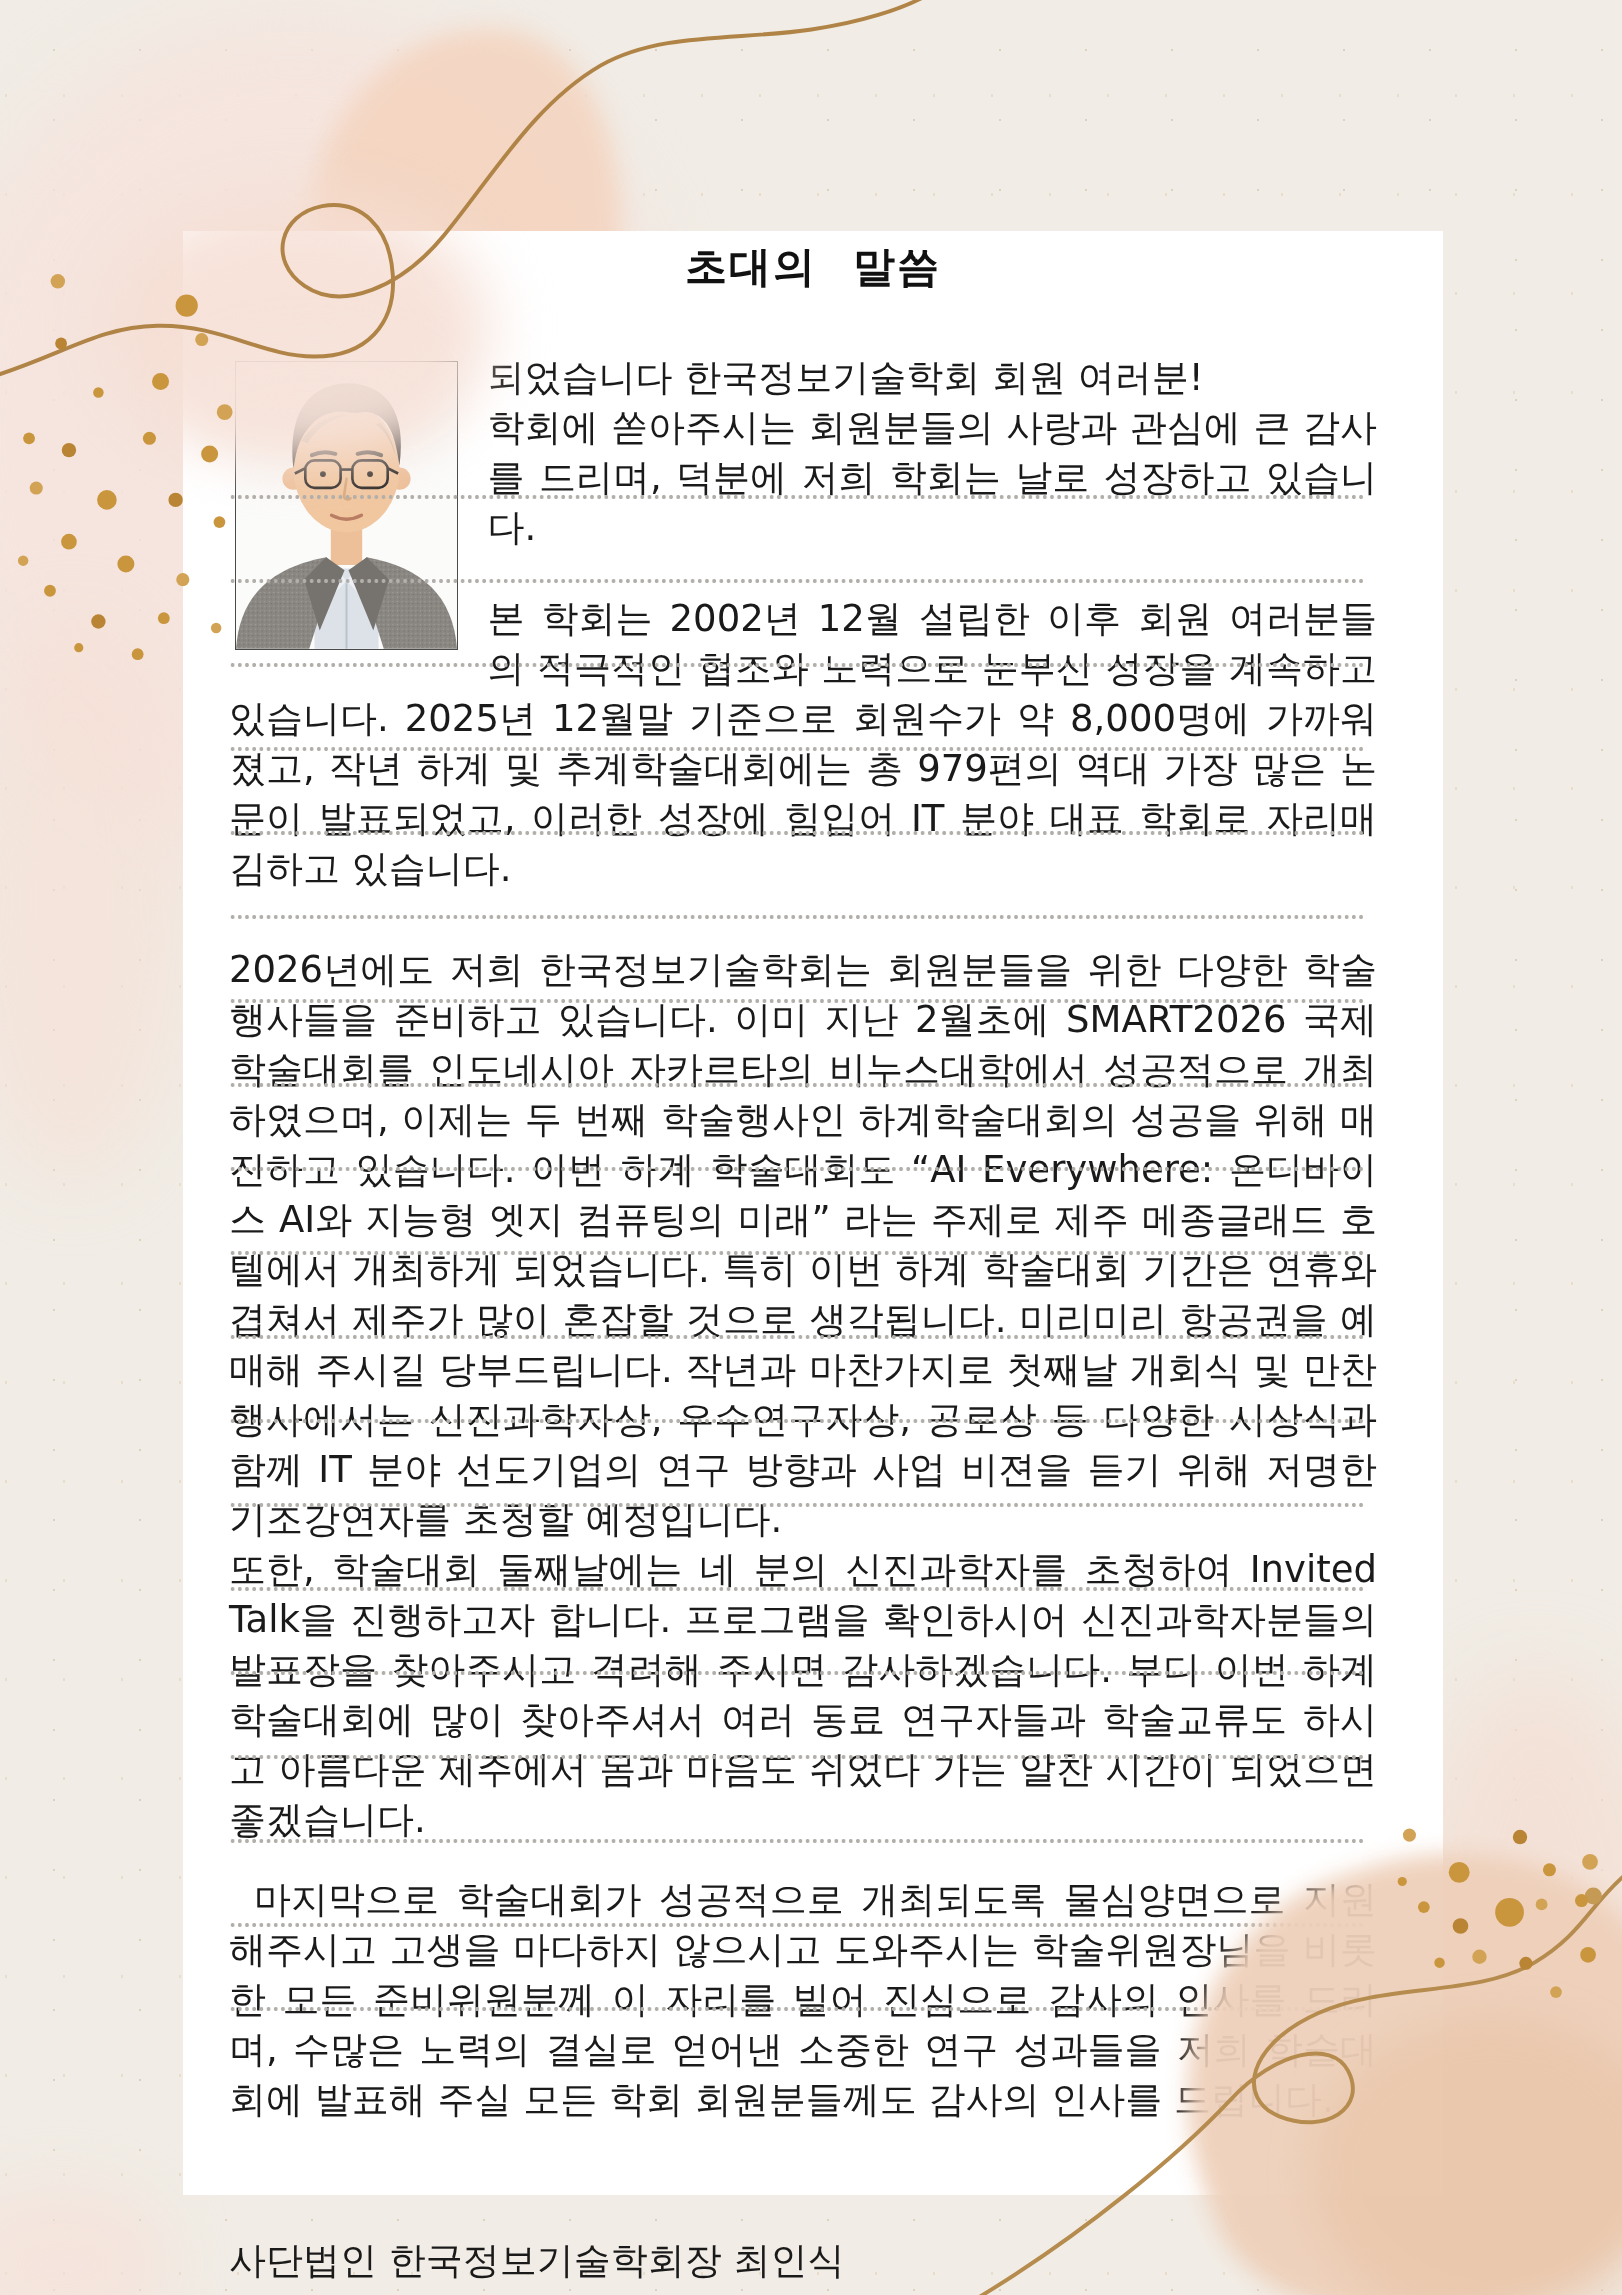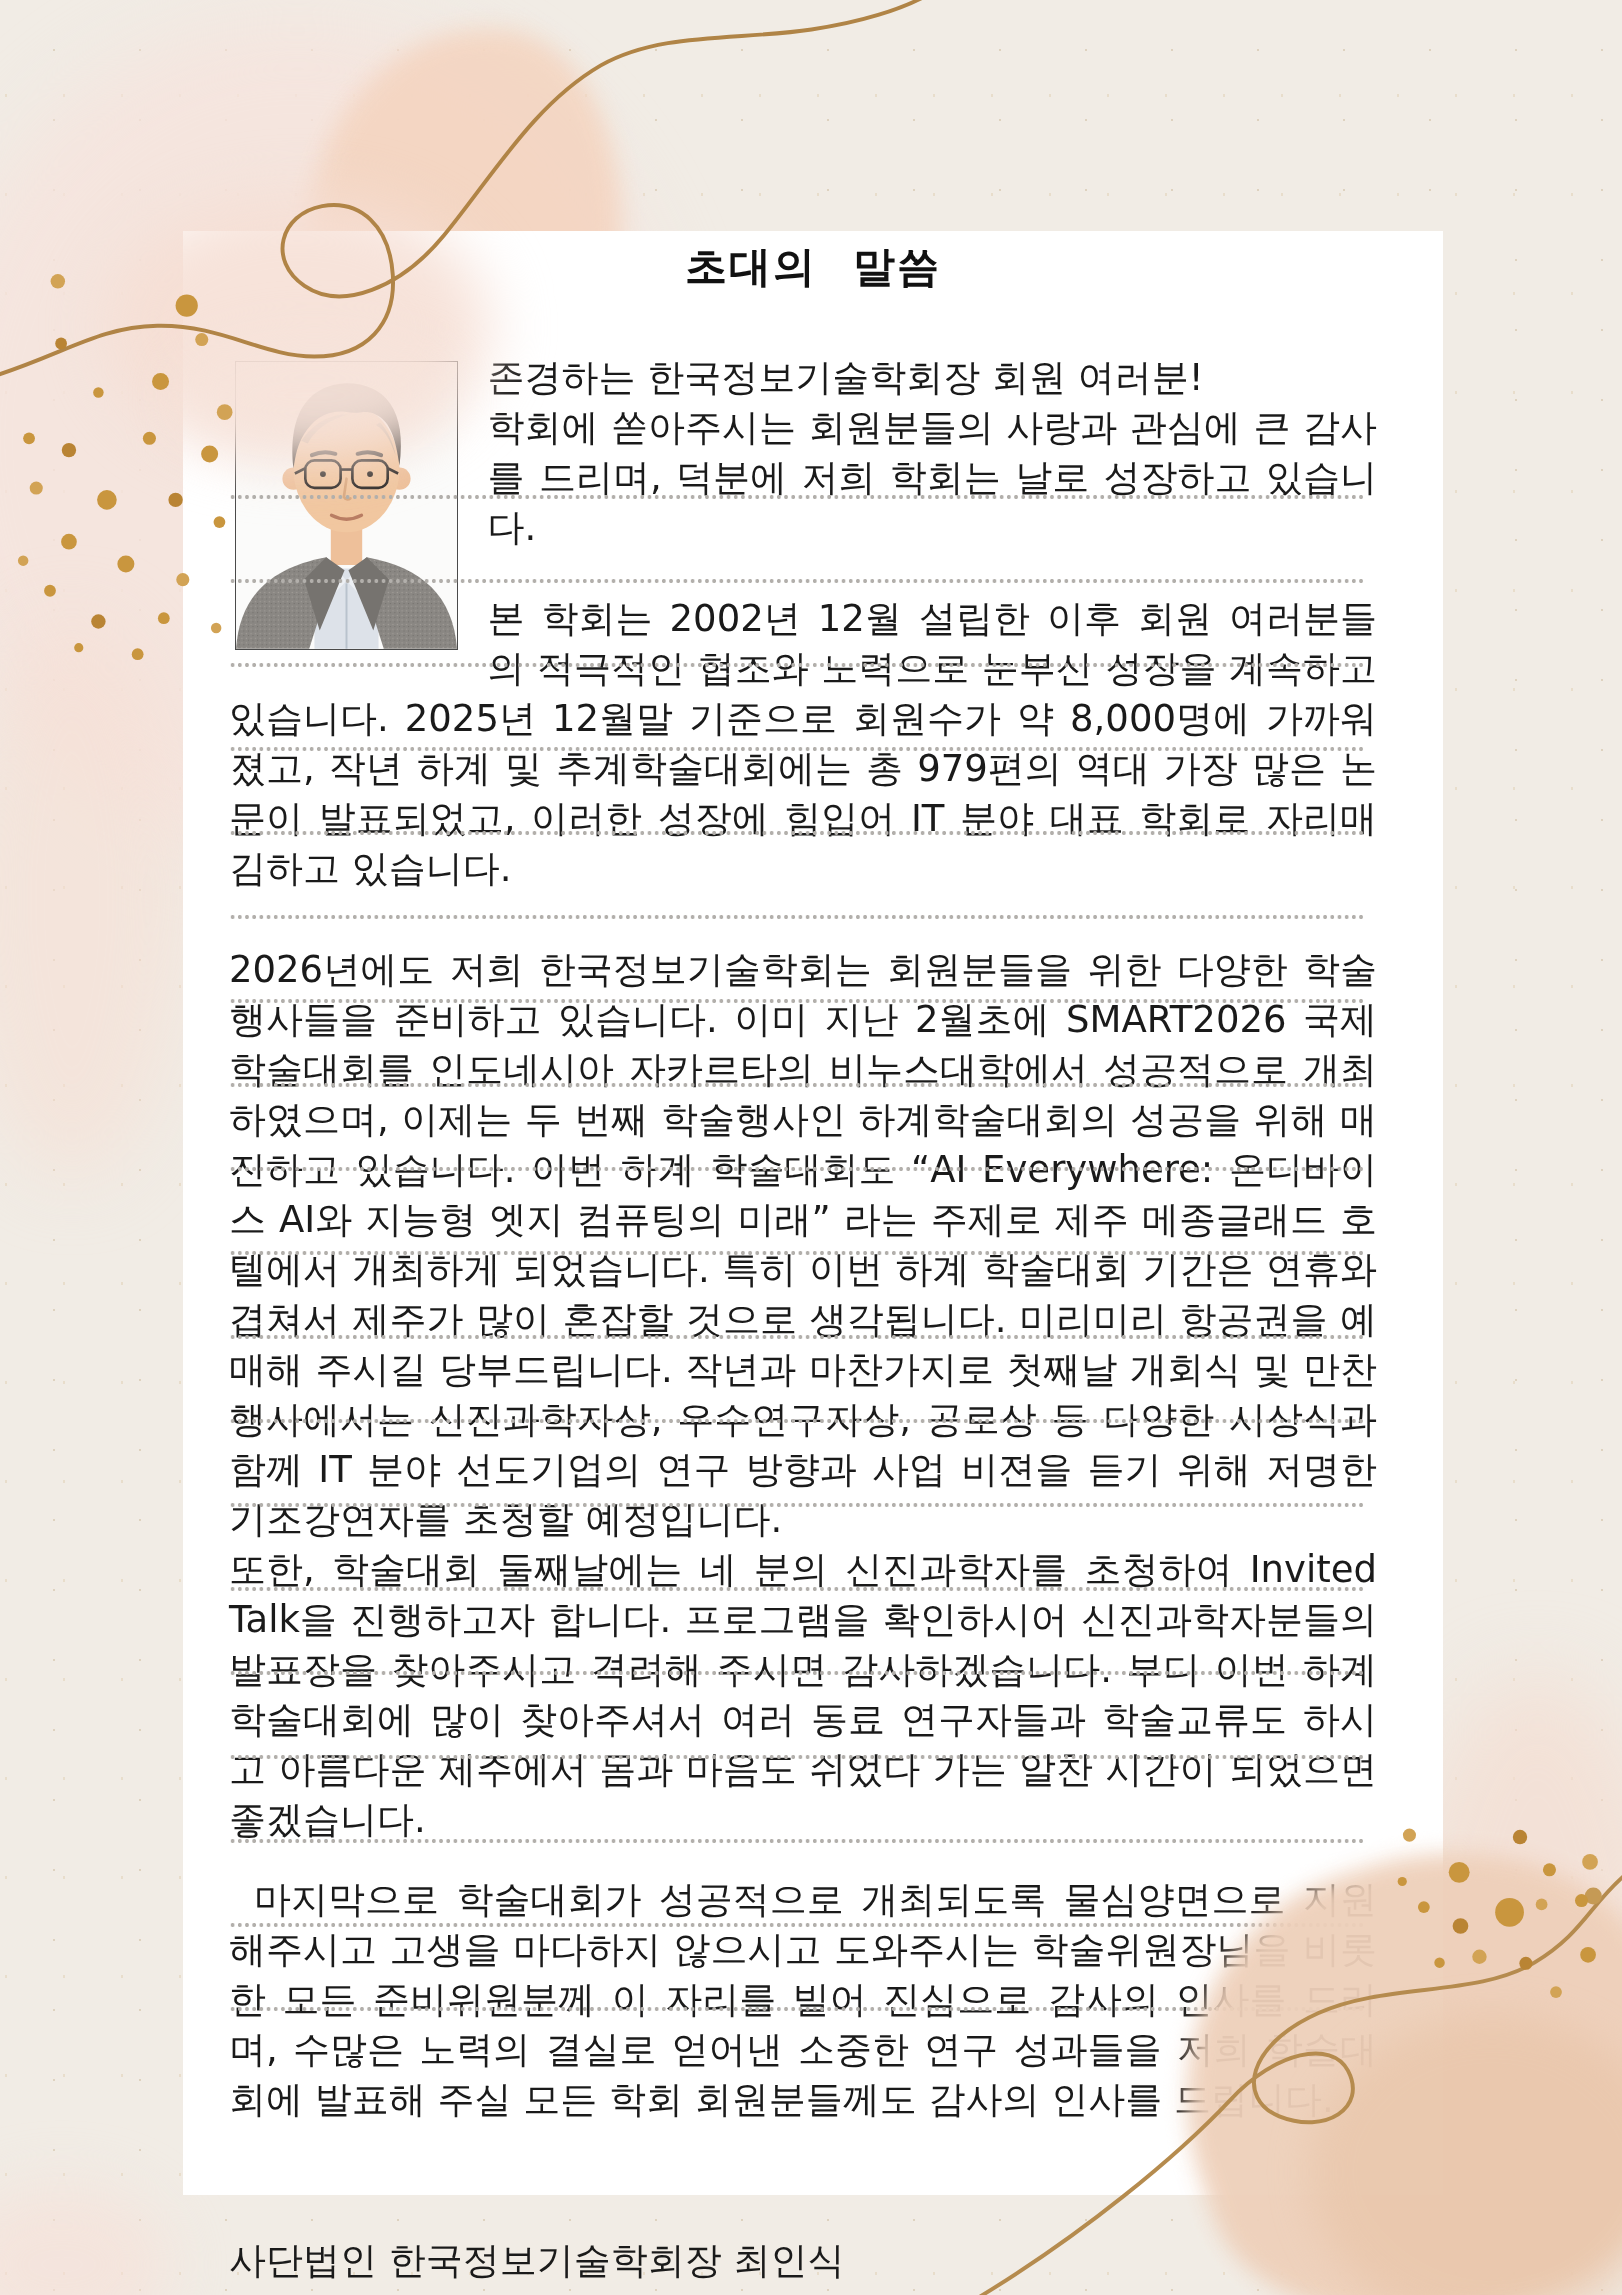--- a/index.html
+++ b/index.html
@@ -130,21 +130,21 @@
           <line x1="232" y1="162" x2="248" y2="170" stroke="#2b2826" stroke-width="4"></line>
 
           <circle cx="133" cy="171" r="4.5" fill="#2d2a27"></circle>
           <circle cx="205" cy="171" r="4.5" fill="#2d2a27"></circle>
 
           <path d="M169 178 L165 206 Q169 212 175 208" stroke="#d9a87e" stroke-width="4" fill="none" stroke-linecap="round"></path>
           <path d="M146 234 Q169 246 192 234" stroke="#b97d63" stroke-width="5" fill="none" stroke-linecap="round"></path>
         </svg>
       </div>
 
-      <p class="p0">존경하는 한국정보기술학회장 회원 여러분!</p>
+      <p class="p0">되었습니다 한국정보기술학회 회원 여러분!</p>
       <p class="p1">학회에 쏟아주시는 회원분들의 사랑과 관심에 큰 감사를 드리며, 덕분에 저희 학회는 날로 성장하고 있습니다.</p>
       <p class="p2">본 학회는 2002년 12월 설립한 이후 회원 여러분들의 적극적인 협조와 노력으로 눈부신 성장을 계속하고 있습니다. 2025년 12월말 기준으로 회원수가 약 8,000명에 가까워졌고, 작년 하계 및 추계학술대회에는 총 979편의 역대 가장 많은 논문이 발표되었고, 이러한 성장에 힘입어 IT 분야 대표 학회로 자리매김하고 있습니다.</p>
       <p class="p3">2026년에도 저희 한국정보기술학회는 회원분들을 위한 다양한 학술행사들을 준비하고 있습니다. 이미 지난 2월초에 SMART2026 국제학술대회를 인도네시아 자카르타의 비누스대학에서 성공적으로 개최하였으며, 이제는 두 번째 학술행사인 하계학술대회의 성공을 위해 매진하고 있습니다. 이번 하계 학술대회도 “AI Everywhere: 온디바이스 AI와 지능형 엣지 컴퓨팅의 미래” 라는 주제로 제주 메종글래드 호텔에서 개최하게 되었습니다. 특히 이번 하계 학술대회 기간은 연휴와 겹쳐서 제주가 많이 혼잡할 것으로 생각됩니다. 미리미리 항공권을 예매해 주시길 당부드립니다. 작년과 마찬가지로 첫째날 개회식 및 만찬 행사에서는 신진과학자상, 우수연구자상, 공로상 등 다양한 시상식과 함께 IT 분야 선도기업의 연구 방향과 사업 비젼을 듣기 위해 저명한 기조강연자를 초청할 예정입니다.</p>
       <p class="p4">또한, 학술대회 둘째날에는 네 분의 신진과학자를 초청하여 Invited Talk을 진행하고자 합니다. 프로그램을 확인하시어 신진과학자분들의 발표장을 찾아주시고 격려해 주시면 감사하겠습니다. 부디 이번 하계학술대회에 많이 찾아주셔서 여러 동료 연구자들과 학술교류도 하시고 아름다운 제주에서 몸과 마음도 쉬었다 가는 알찬 시간이 되었으면 좋겠습니다.</p>
       <p class="p5">마지막으로 학술대회가 성공적으로 개최되도록 물심양면으로 지원해주시고 고생을 마다하지 않으시고 도와주시는 학술위원장님을 비롯한 모든 준비위원분께 이 자리를 빌어 진심으로 감사의 인사를 드리며, 수많은 노력의 결실로 얻어낸 소중한 연구 성과들을 저희 학술대회에 발표해 주실 모든 학회 회원분들께도 감사의 인사를 드립니다.</p>
       <p class="p7">사단법인 한국정보기술학회장 최인식</p>
     </div>
   </div>
 
   <div class="wash wash-tl-tongue"></div>

